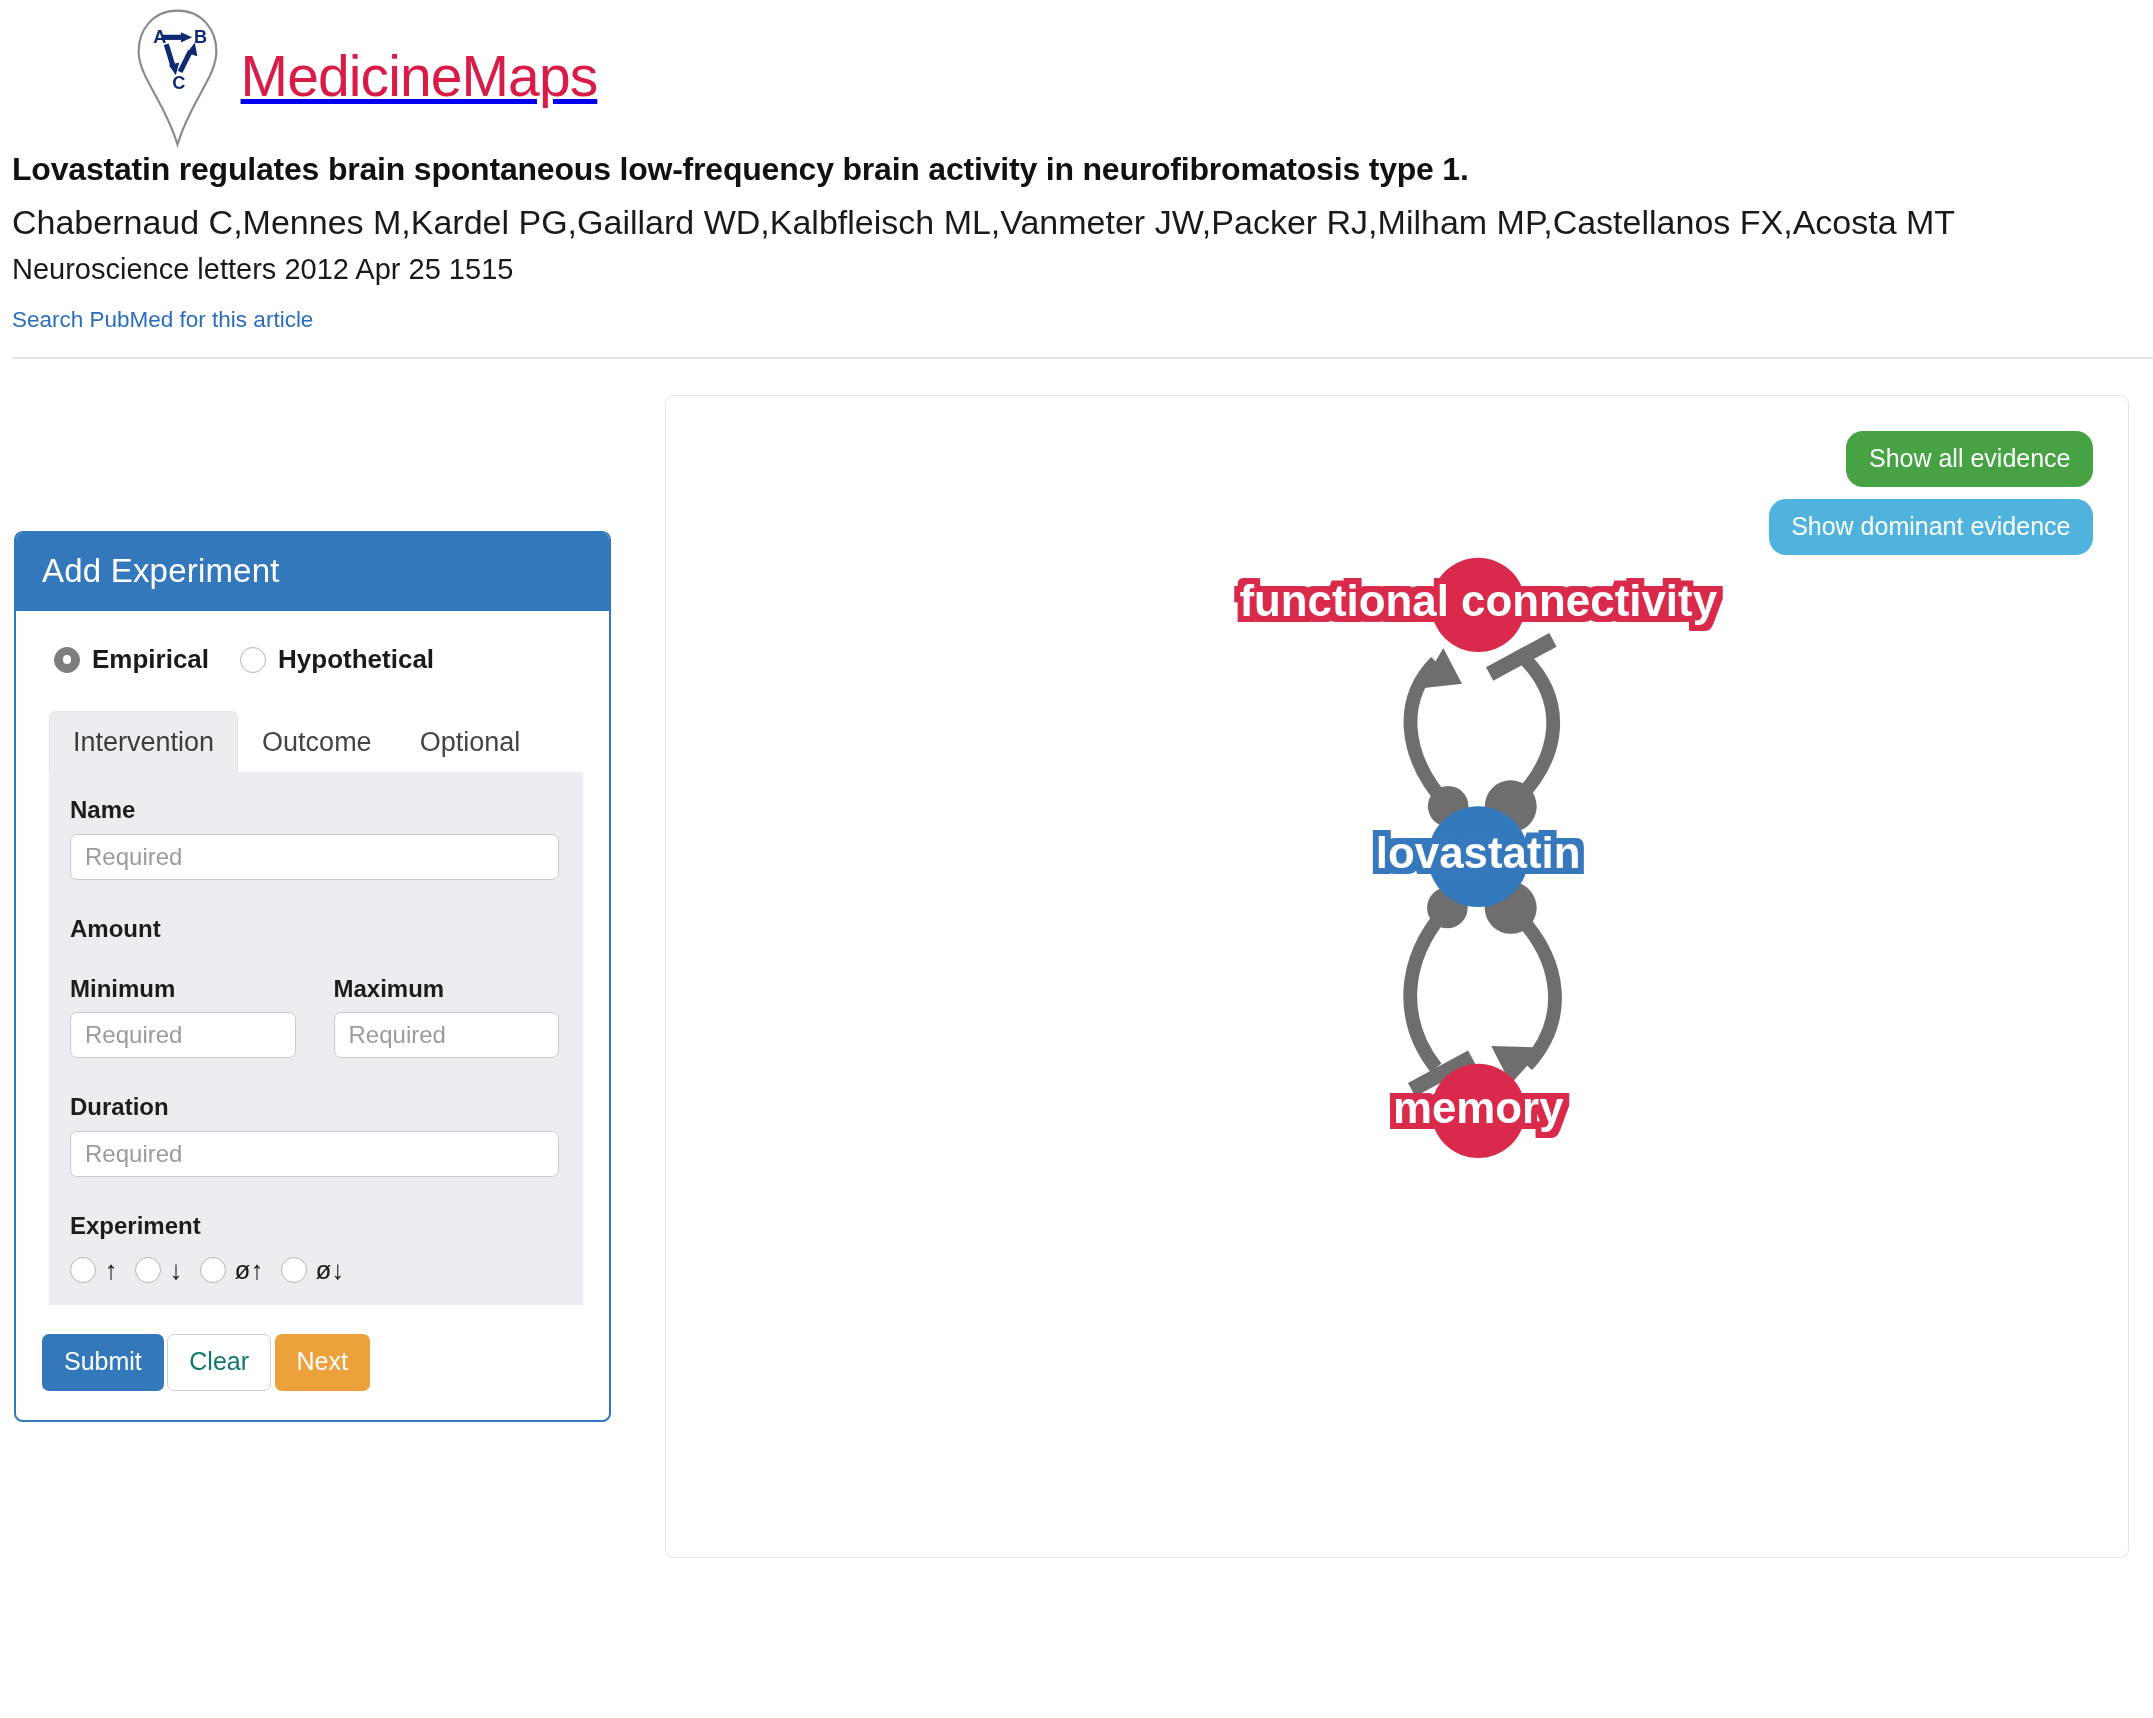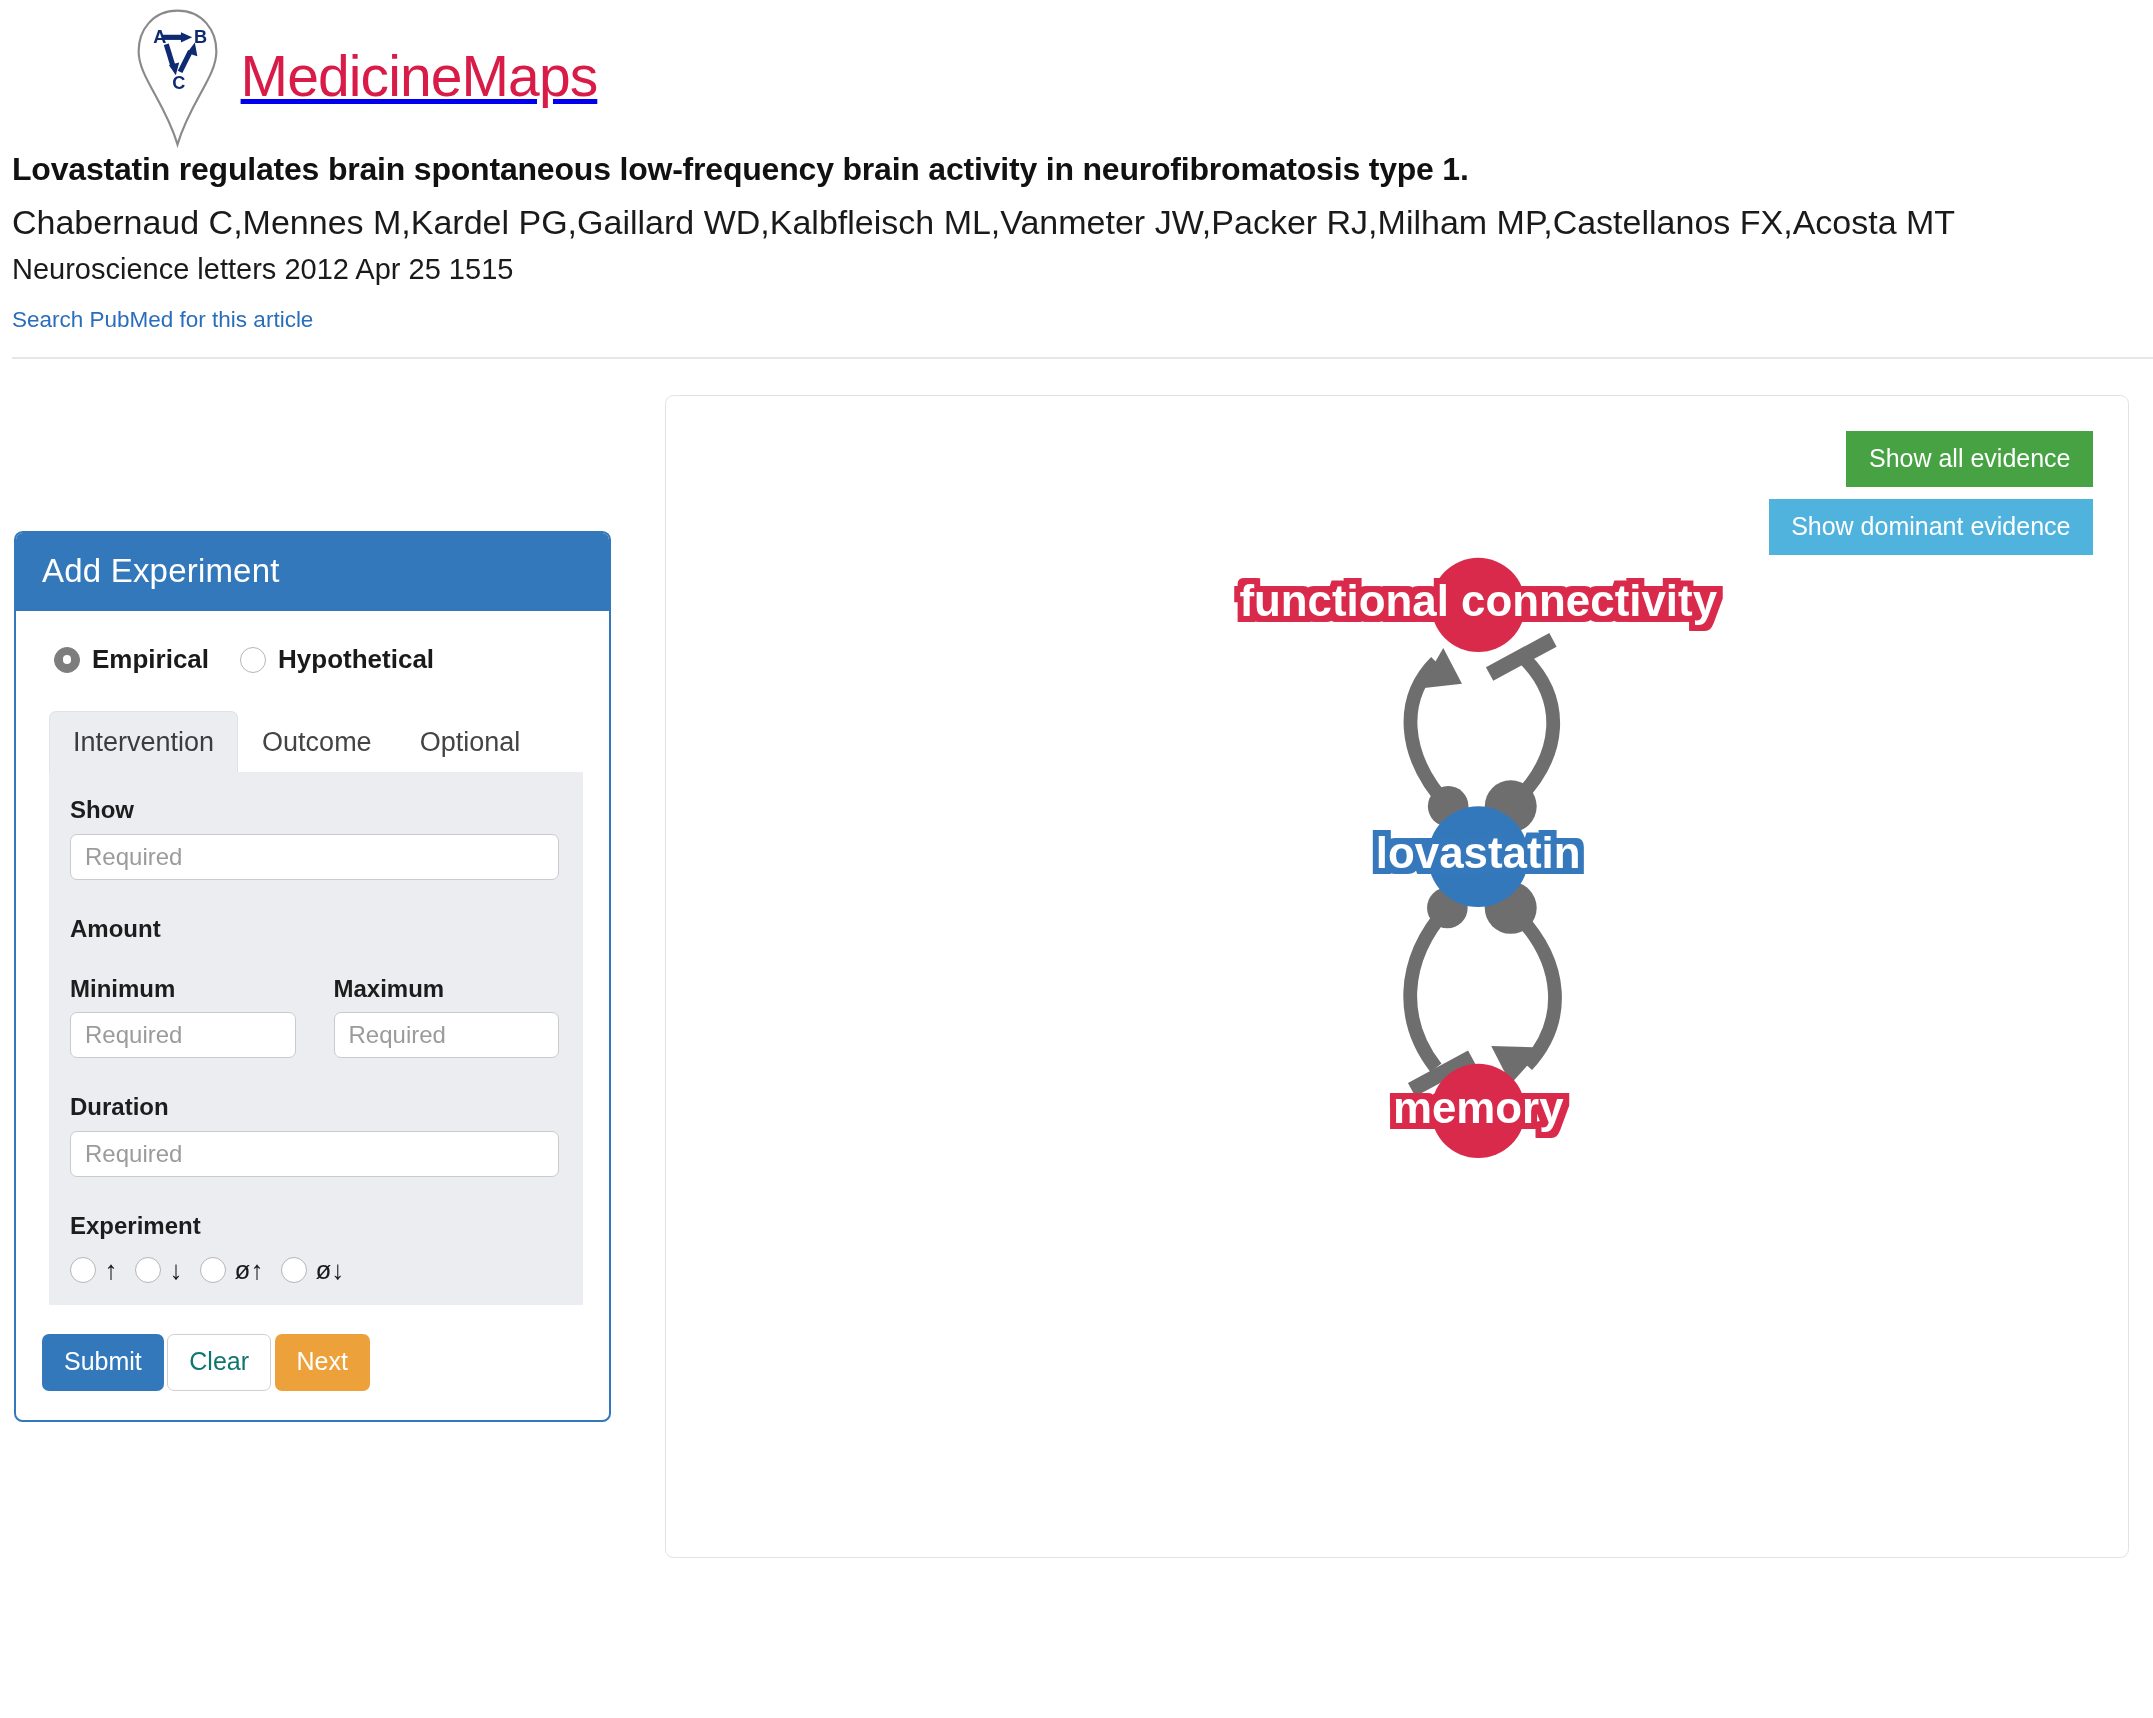--- a/index.html
+++ b/index.html
@@ -241,21 +241,21 @@
     top: 35px;
     display: flex;
     flex-direction: column;
     align-items: flex-end;
     gap: 12px;
     z-index: 5;
   }
   .btn-evidence {
     font-size: 25px;
     padding: 14.7px 22.5px 16.4px 22.5px;
-    border-radius: 0;
+    border-radius: 17px;
     border: none;
     color: #ffffff;
     cursor: pointer;
     font-family: "Liberation Sans", sans-serif;
     line-height: 1;
     white-space: nowrap;
   }
   .btn-all { background: #47A244; }
   .btn-dom { background: #4FB3DE; }
 
@@ -313,21 +313,21 @@
       </div>
 
       <div class="tab-strip">
         <div class="tab active">Intervention</div>
         <div class="tab">Outcome</div>
         <div class="tab">Optional</div>
       </div>
 
       <div class="tab-body">
 
-        <div class="field-label">Show</div>
+        <div class="field-label">Name</div>
         <input class="text-input" type="text" placeholder="Required" style="">
 
         <div class="field-label spaced">Amount</div>
         <div class="amount-row">
           <div class="amount-col">
             <div class="field-label">Minimum</div>
             <input class="text-input" type="text" placeholder="Required" style="">
           </div>
           <div class="amount-col">
             <div class="field-label">Maximum</div>

